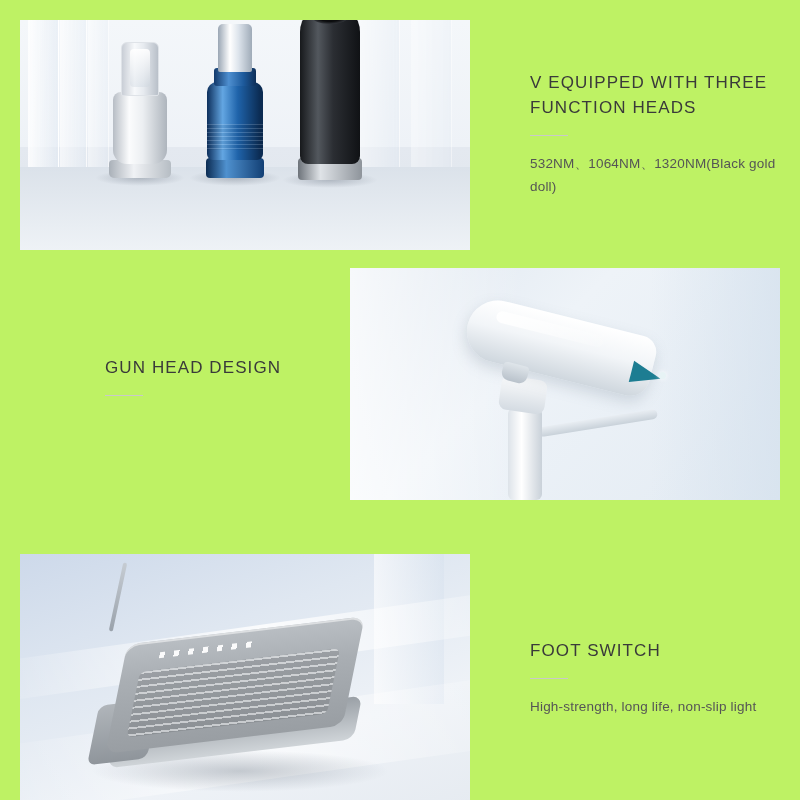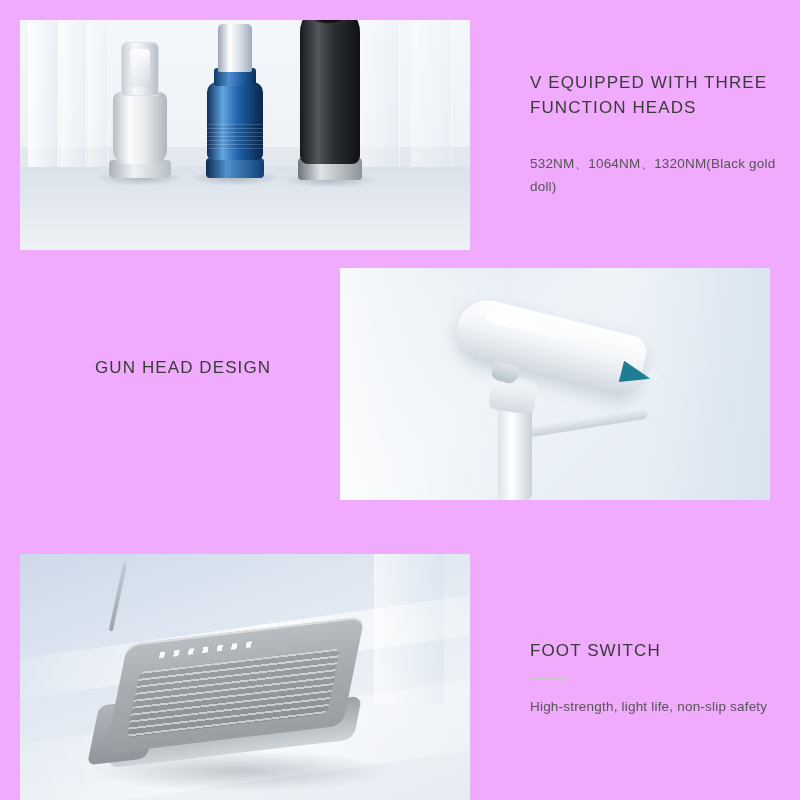--- a/index.html
+++ b/index.html
@@ -11,21 +11,21 @@
     height: 800px;
     background: #ffffff;
     font-family: "Liberation Sans", sans-serif;
     color: #2b2b2b;
     overflow: hidden;
   }
   .page {
     position: relative;
     width: 800px;
     height: 800px;
-    background: #f0abfc;
+    background: #bef264;
     box-sizing: border-box;
   }
 
   
   .section {
     position: absolute;
     display: flex;
     align-items: stretch;
   }
 
@@ -60,21 +60,21 @@
     color: #555555;
     letter-spacing: .2px;
   }
 
   
   #sec1 { left: 20px; top: 20px; width: 760px; height: 230px; }
   #sec1 .photo { width: 450px; height: 230px; }
   #sec1 .copy { margin-left: 60px; width: 250px; }
 
   
-  #sec2 { left: 20px; top: 268px; width: 760px; height: 232px; }
+  #sec2 { left: 20px; top: 268px; width: 760px; height: 232px; justify-content: flex-end; }
   #sec2 .copy { width: 300px; padding-left: 75px; box-sizing: border-box; }
   #sec2 .photo { width: 430px; height: 232px; margin-left: 20px; }
 
   
   #sec3 { left: 20px; top: 554px; width: 760px; height: 250px; }
   #sec3 .photo { width: 450px; height: 250px; }
   #sec3 .copy { margin-left: 60px; width: 250px; }
 
   
   .ph1-bg {
@@ -382,17 +382,17 @@
       <div class="fs-heel"></div>
       <div class="fs-pedal">
         <div class="fs-dots"></div>
         <div class="fs-ribs"></div>
       </div>
     </div>
 
     <div class="copy">
       <div class="heading">FOOT SWITCH</div>
       <div class="divider"></div>
-      <div class="body-text">High-strength, light life, non-slip safety</div>
+      <div class="body-text">High-strength, long life, non-slip light</div>
     </div>
   </div>
 
 </div>
 
 </body></html>

